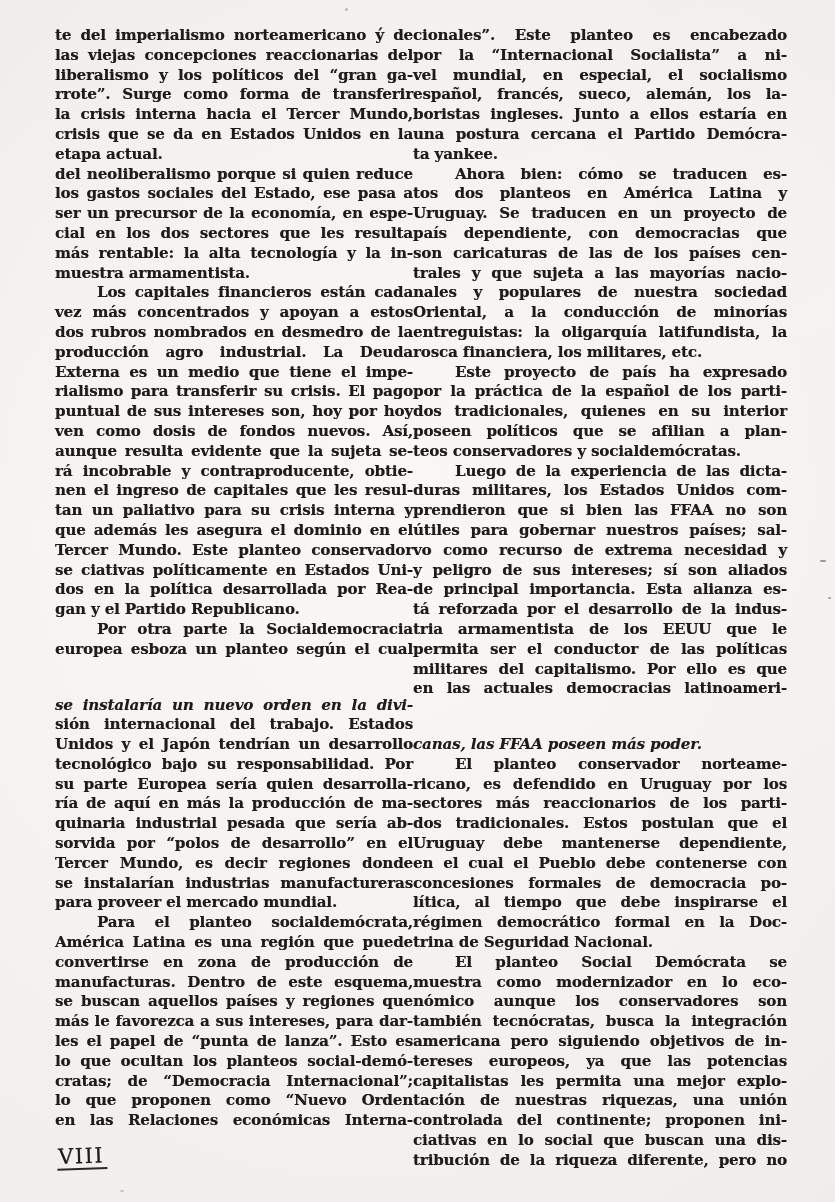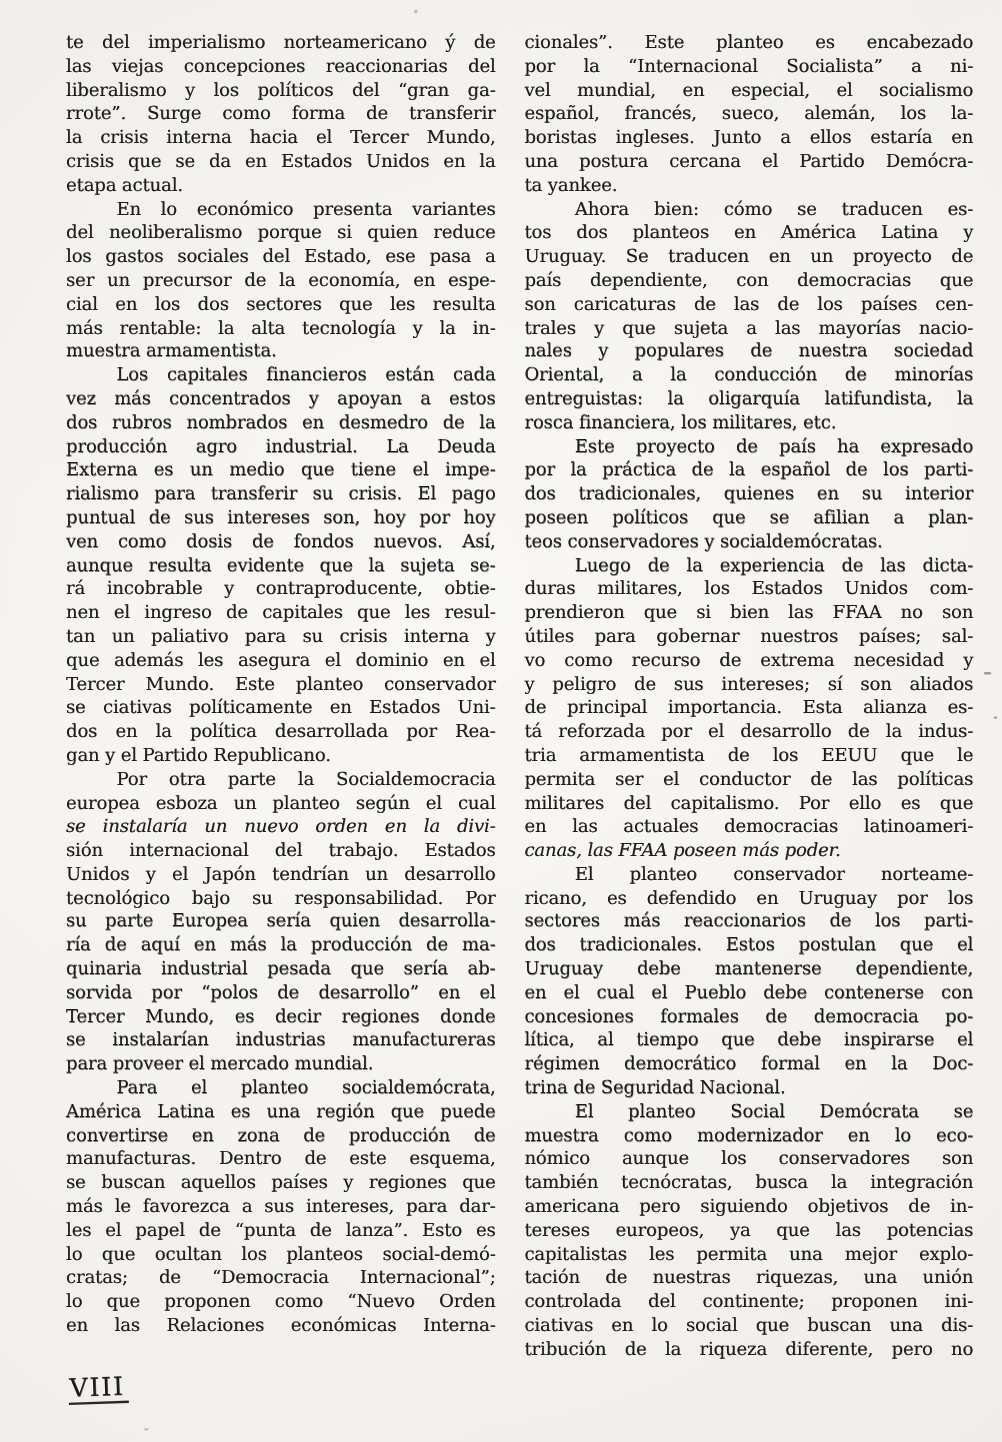--- a/index.html
+++ b/index.html
@@ -10,40 +10,40 @@
   }
   .page{
     position:relative;width:835px;height:1202px;overflow:hidden;
     background:
       radial-gradient(130% 110% at 45% 42%, rgba(255,255,255,0.55), rgba(255,255,255,0) 70%),
       linear-gradient(160deg, #edebe7 0%, #f2f0ec 40%, #efede9 100%);
     color:#1e1c1a;
   }
   .columns{
     position:absolute;top:26px;left:55px;
-    display:flex;gap:24px;
+    display:flex;font-weight:bold;
   }
   .col{}
   .col-left{width:358px;}
   .col-right{width:374px;}
   .para{margin:0;}
   .line{
     font-size:15px;
     line-height:19.8px;
     letter-spacing:-0.1px;
     text-align:justify;
     text-align-last:justify;
     white-space:nowrap;
     text-shadow:0.3px 0.3px 0.4px rgba(30,28,26,0.55);
   }
   
   .line{white-space:normal;}
   .line.last{text-align-last:left;}
   .line.indent{padding-left:42px;}
-  .line.italic{font-style:italic;}
+  .line.italic{font-style:italic;margin-top:36px;}
   .page-number{
     position:absolute;left:57px;top:1144px;
     font-size:21px;letter-spacing:1.5px;
     border-bottom:2px solid #2a2825;
     padding:0 3px 0 1px;
     transform:rotate(-2deg);
     text-shadow:0.4px 0.4px 0.5px rgba(30,28,26,0.6);
   }
   .speckle{position:absolute;background:#55504a;border-radius:50%;opacity:.55;}
   .sp1{left:820px;top:560px;width:6px;height:2px;border-radius:1px;}
@@ -60,21 +60,20 @@
         <div class="para">
           <div class="line">te del imperialismo norteamericano ý de</div>
           <div class="line">las viejas concepciones reaccionarias del</div>
           <div class="line">liberalismo y los políticos del “gran ga-</div>
           <div class="line">rrote”. Surge como forma de transferir</div>
           <div class="line">la crisis interna hacia el Tercer Mundo,</div>
           <div class="line">crisis que se da en Estados Unidos en la</div>
           <div class="line last">etapa actual.</div>
         </div>
         <div class="para">
-          <div class="line indent">En lo económico presenta variantes</div>
           <div class="line">del neoliberalismo porque si quien reduce</div>
           <div class="line">los gastos sociales del Estado, ese pasa a</div>
           <div class="line">ser un precursor de la economía, en espe-</div>
           <div class="line">cial en los dos sectores que les resulta</div>
           <div class="line">más rentable: la alta tecnología y la in-</div>
           <div class="line last">muestra armamentista.</div>
         </div>
         <div class="para">
           <div class="line indent">Los capitales financieros están cada</div>
           <div class="line">vez más concentrados y apoyan a estos</div>

